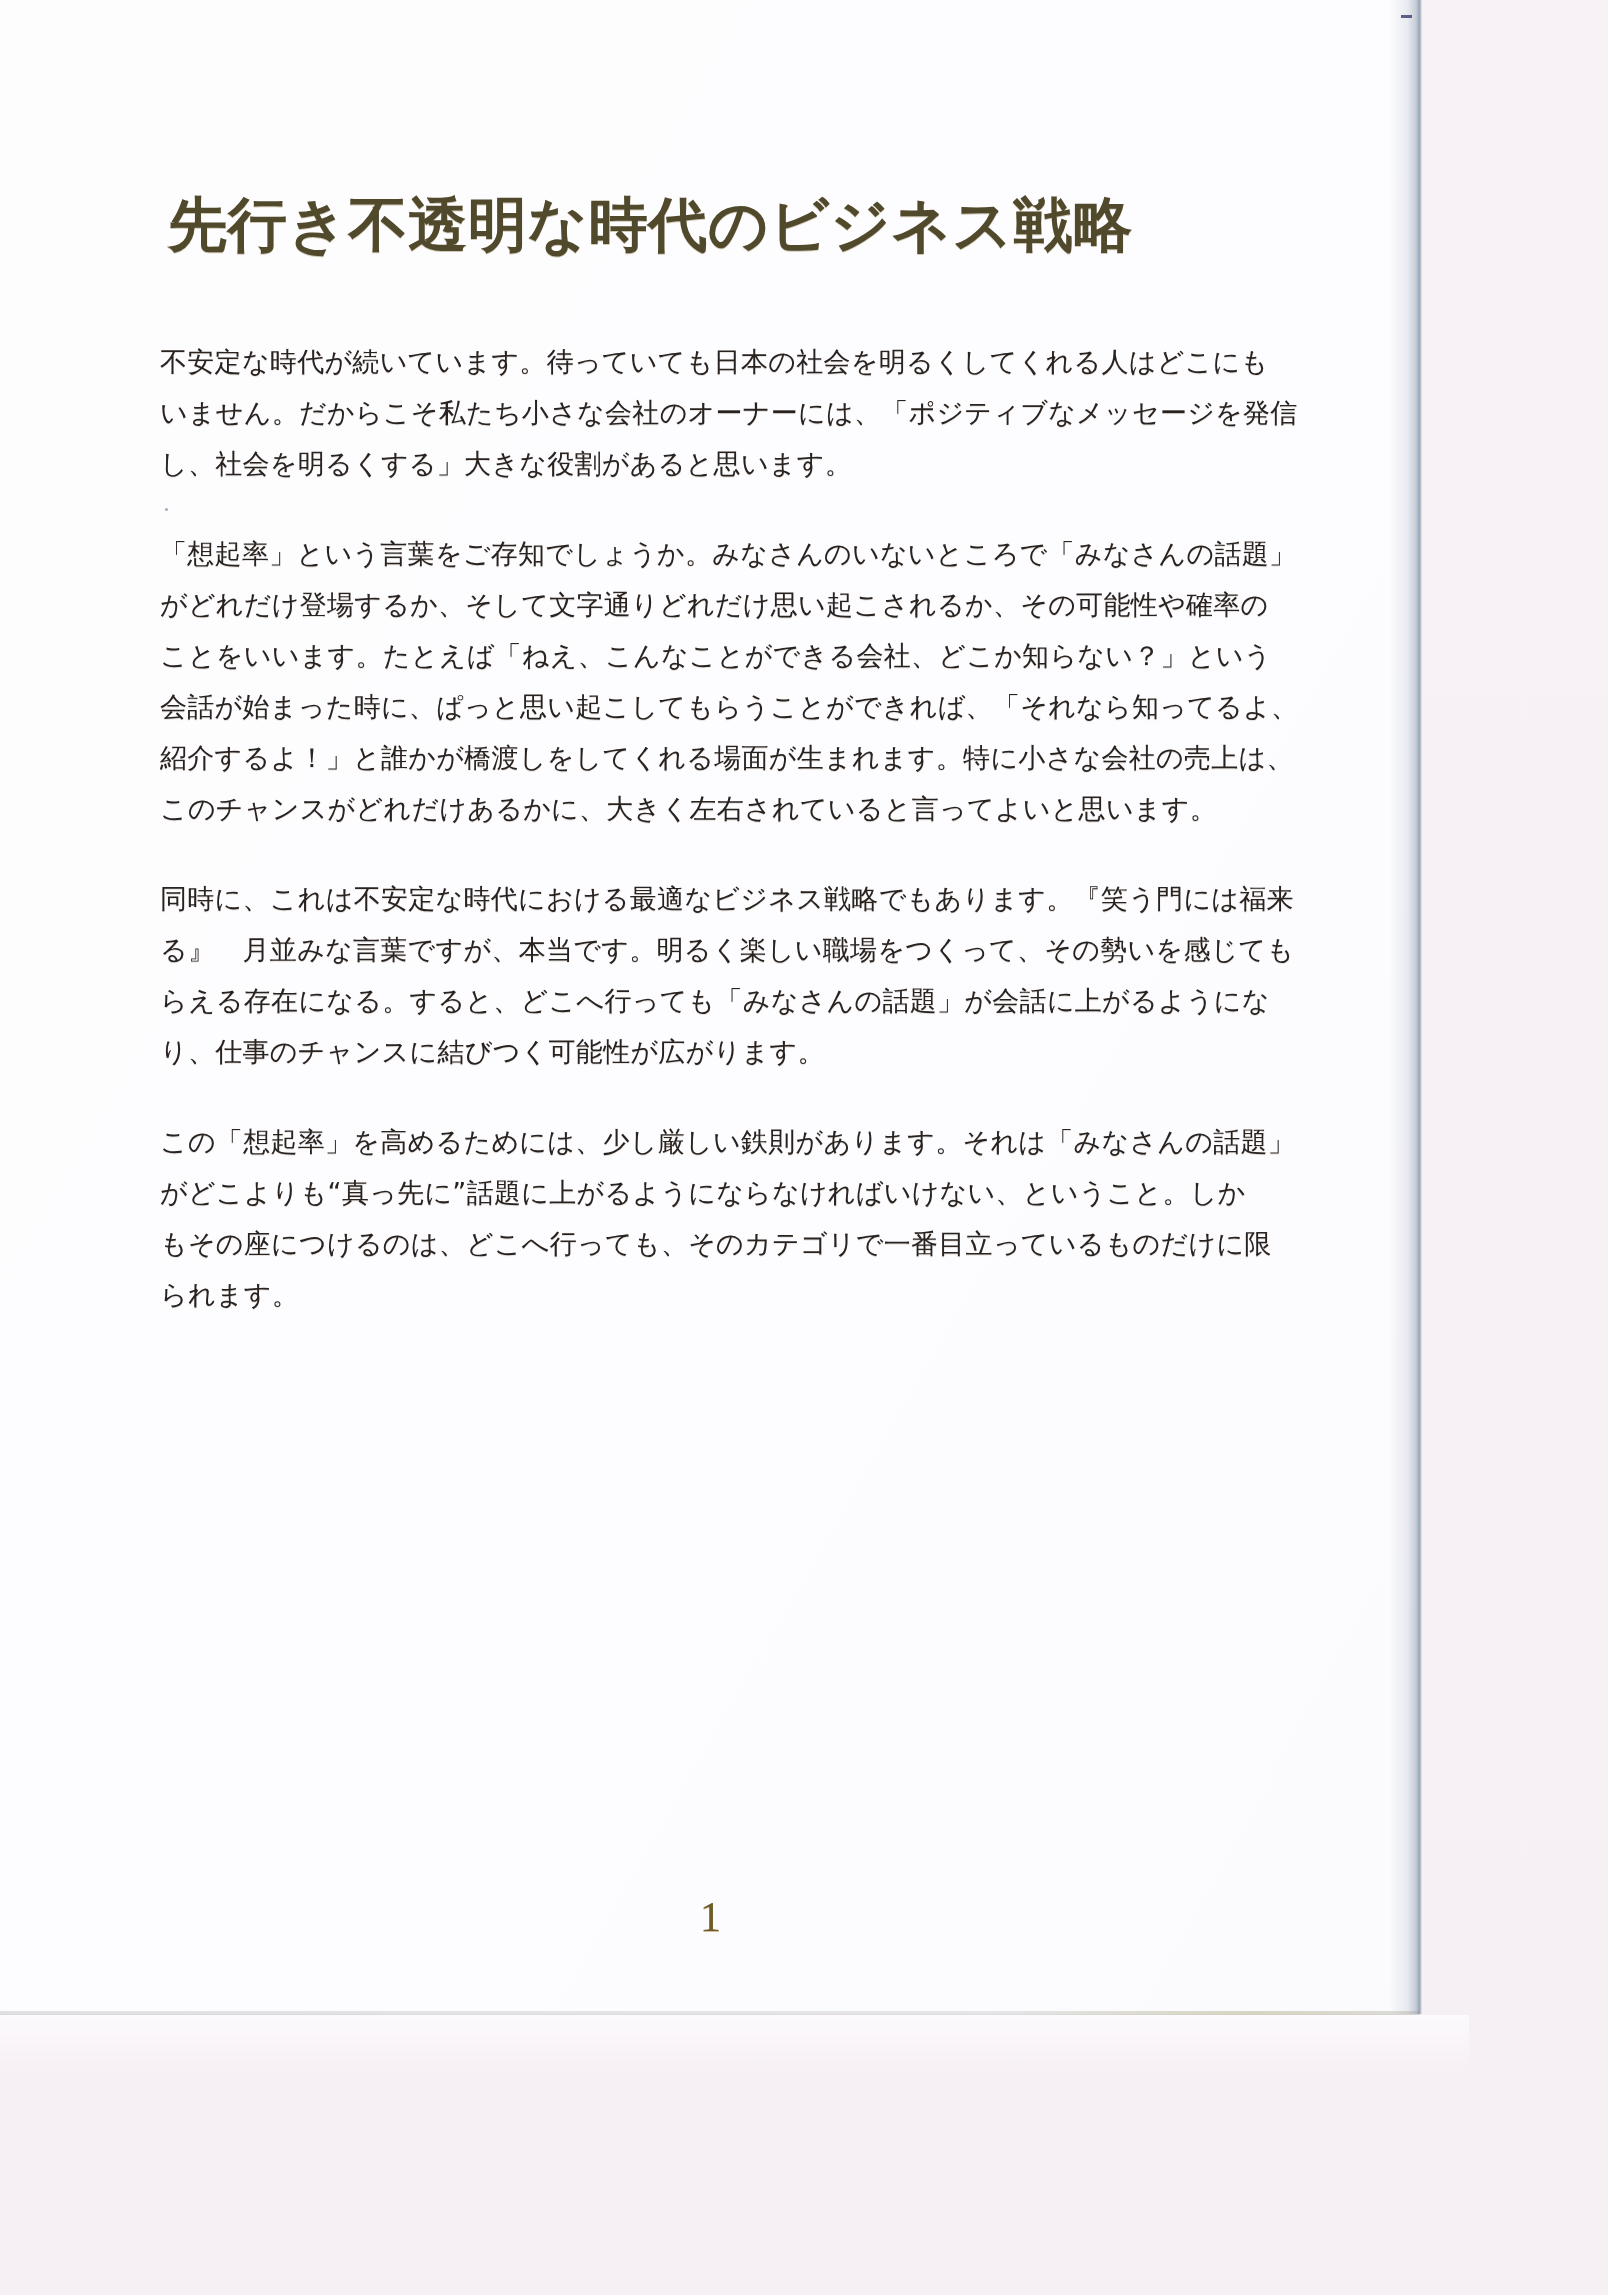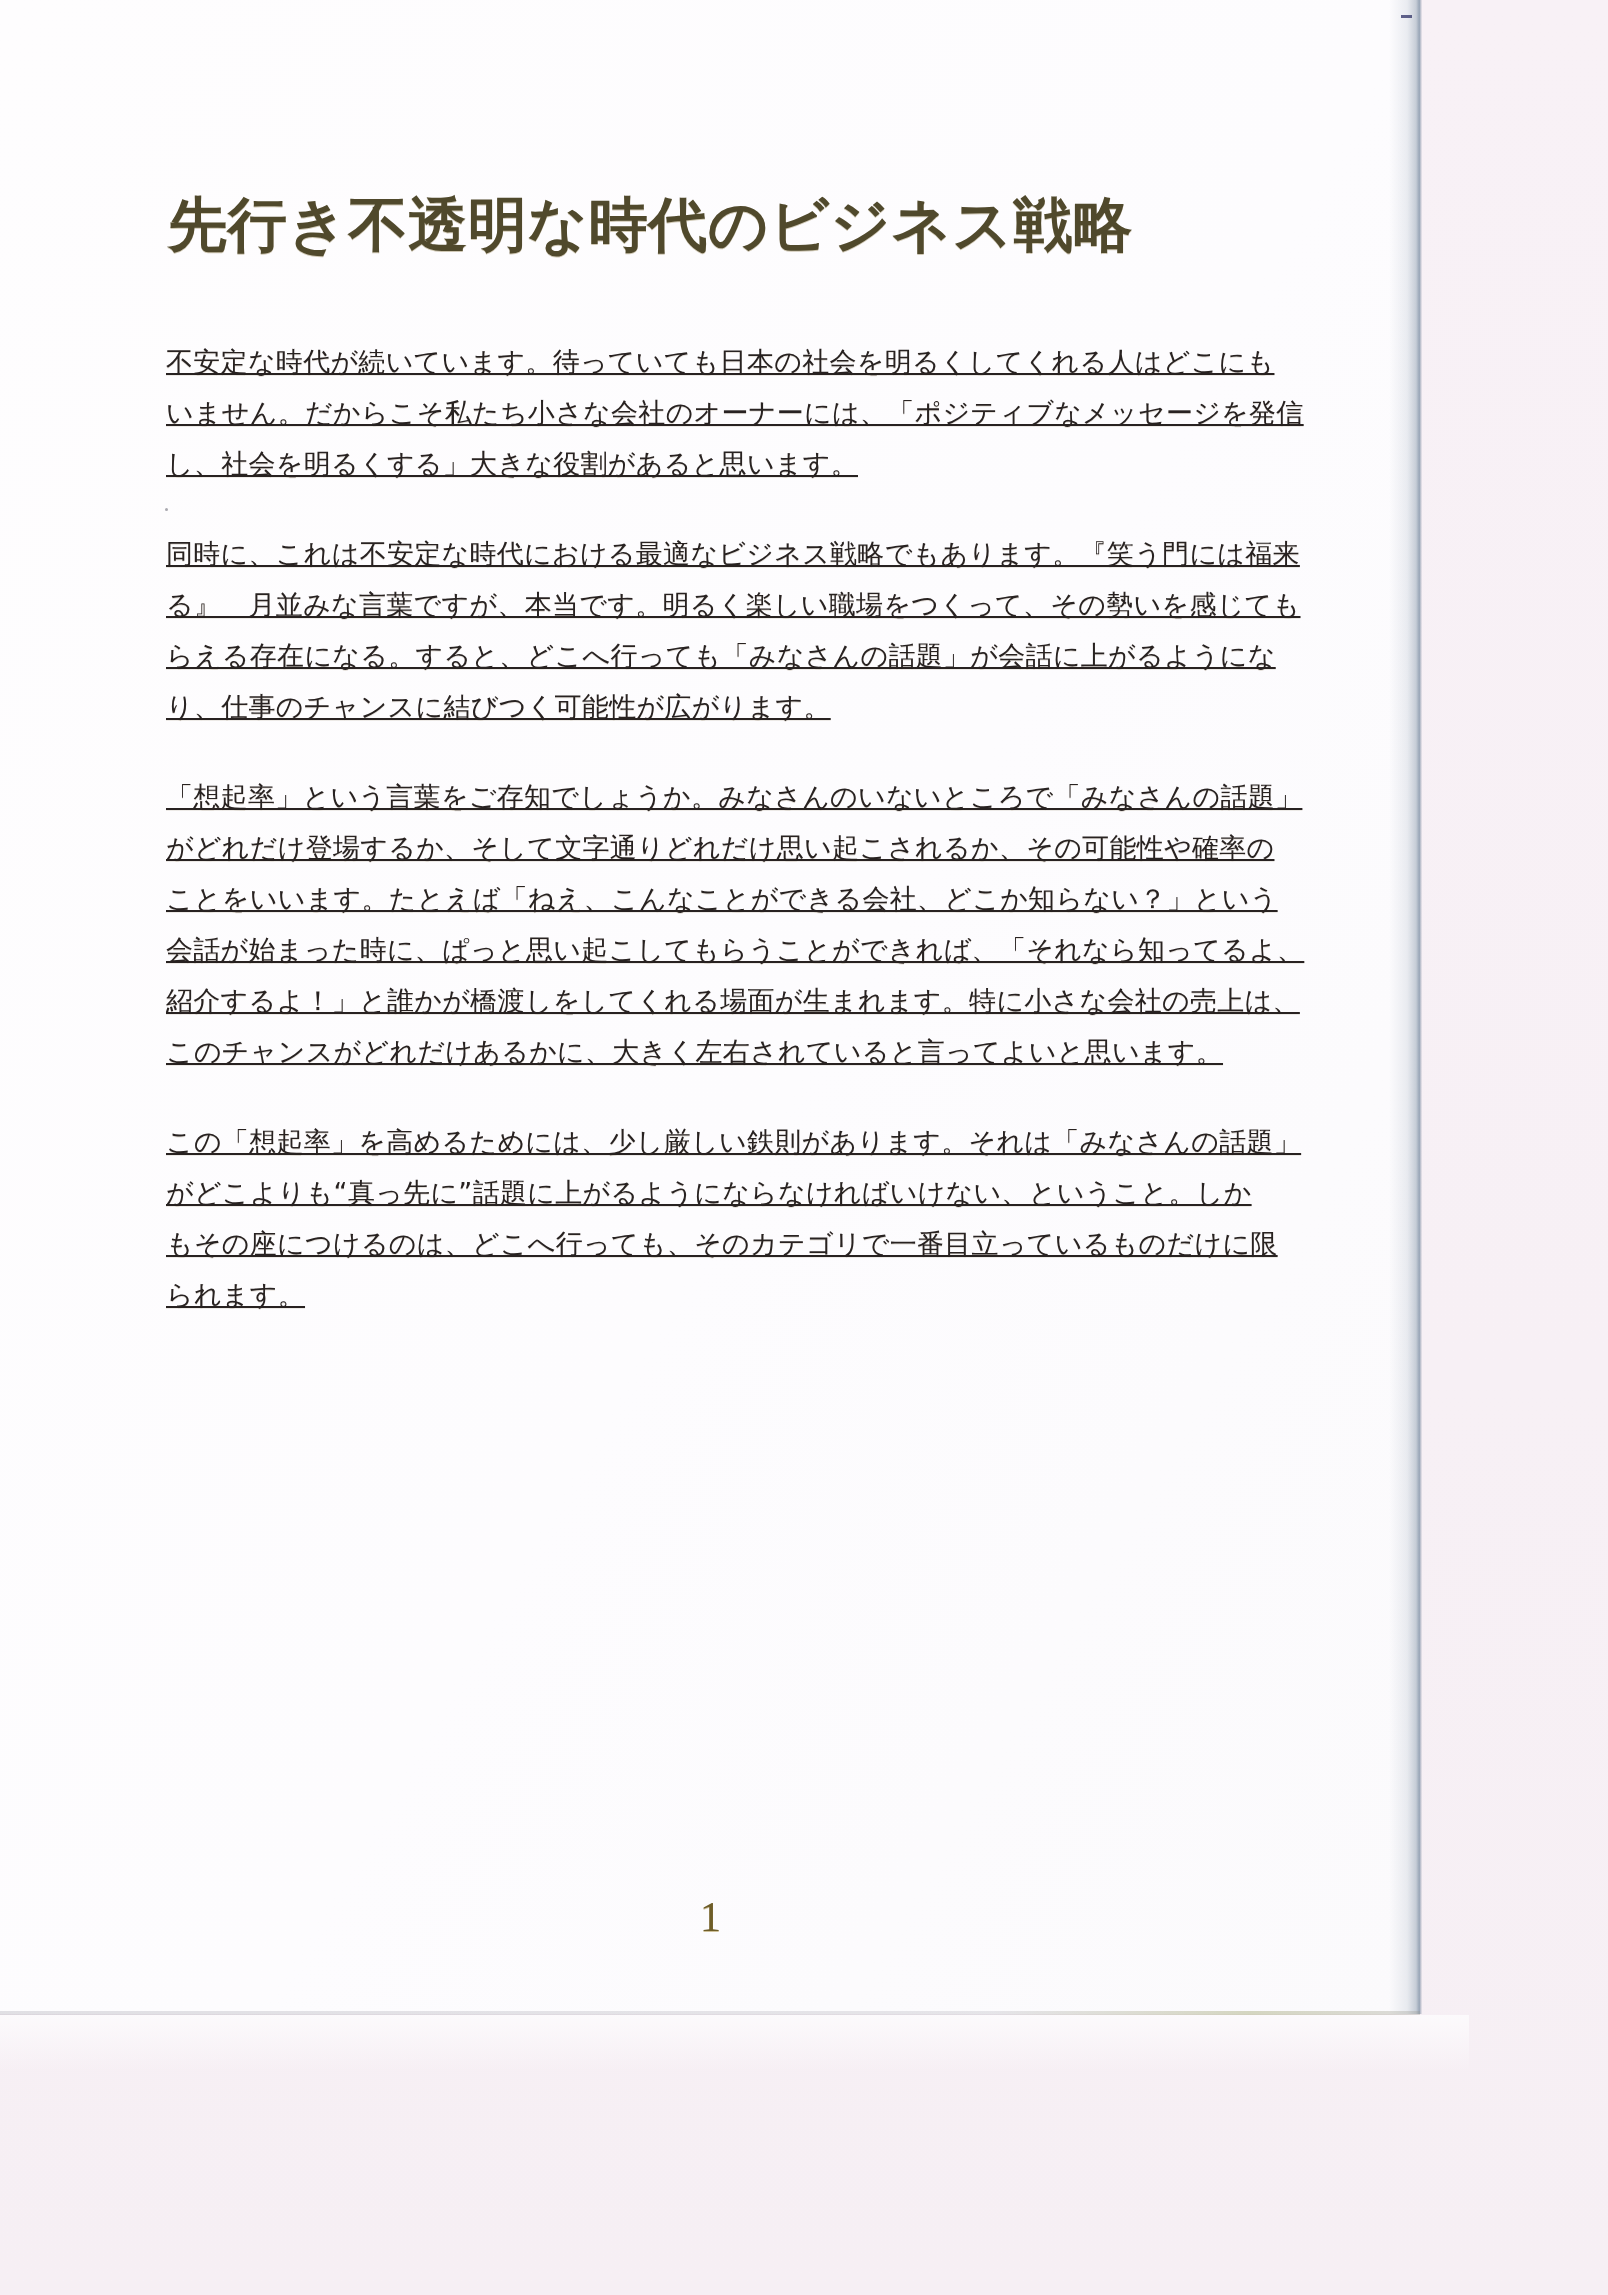--- a/index.html
+++ b/index.html
@@ -82,23 +82,22 @@
     position: absolute;
     left: 160px; top: 336px;
     width: 1256px;
     font-size: 27px;
     line-height: 51px;
     letter-spacing: 0.3px;
     color: #282221;
     text-shadow: 0 0.7px 0 rgba(120,100,60,0.18);
   }
   .body-text p {
-    margin: 0 0 39px 6px;
+    margin: 0 0 39px 0;
     white-space: pre-line;
-    text-decoration: underline;
   }
 
   .page-number {
     position: absolute;
     left: 677px; top: 1895px;
     width: 67px;
     text-align: center;
     font-family: "Liberation Serif", "DejaVu Serif", serif;
     font-size: 43px;
     line-height: 1;
@@ -126,30 +125,30 @@
 
 <div class="backdrop"></div>
 
 <div class="sheet">
   <h1 class="title">先行き不透明な時代のビジネス戦略</h1>
 
   <div class="body-text">
     <p>不安定な時代が続いています。待っていても日本の社会を明るくしてくれる人はどこにも
 いません。だからこそ私たち小さな会社のオーナーには、「ポジティブなメッセージを発信
 し、社会を明るくする」大きな役割があると思います。</p>
-    <p>同時に、これは不安定な時代における最適なビジネス戦略でもあります。『笑う門には福来
-る』　月並みな言葉ですが、本当です。明るく楽しい職場をつくって、その勢いを感じても
-らえる存在になる。すると、どこへ行っても「みなさんの話題」が会話に上がるようにな
-り、仕事のチャンスに結びつく可能性が広がります。</p>
     <p>「想起率」という言葉をご存知でしょうか。みなさんのいないところで「みなさんの話題」
 がどれだけ登場するか、そして文字通りどれだけ思い起こされるか、その可能性や確率の
 ことをいいます。たとえば「ねえ、こんなことができる会社、どこか知らない？」という
 会話が始まった時に、ぱっと思い起こしてもらうことができれば、「それなら知ってるよ、
 紹介するよ！」と誰かが橋渡しをしてくれる場面が生まれます。特に小さな会社の売上は、
 このチャンスがどれだけあるかに、大きく左右されていると言ってよいと思います。</p>
+    <p>同時に、これは不安定な時代における最適なビジネス戦略でもあります。『笑う門には福来
+る』　月並みな言葉ですが、本当です。明るく楽しい職場をつくって、その勢いを感じても
+らえる存在になる。すると、どこへ行っても「みなさんの話題」が会話に上がるようにな
+り、仕事のチャンスに結びつく可能性が広がります。</p>
     <p>この「想起率」を高めるためには、少し厳しい鉄則があります。それは「みなさんの話題」
 がどこよりも“真っ先に”話題に上がるようにならなければいけない、ということ。しか
 もその座につけるのは、どこへ行っても、そのカテゴリで一番目立っているものだけに限
 られます。</p>
   </div>
 
   <div class="speck-dot"></div>
 
   <div class="page-number">1</div>
 </div>

